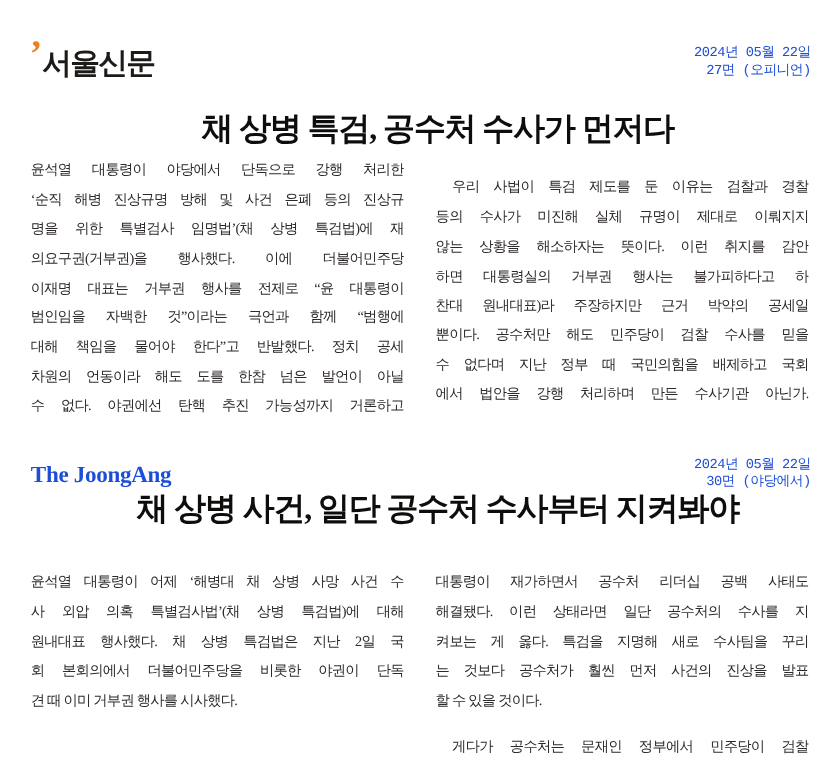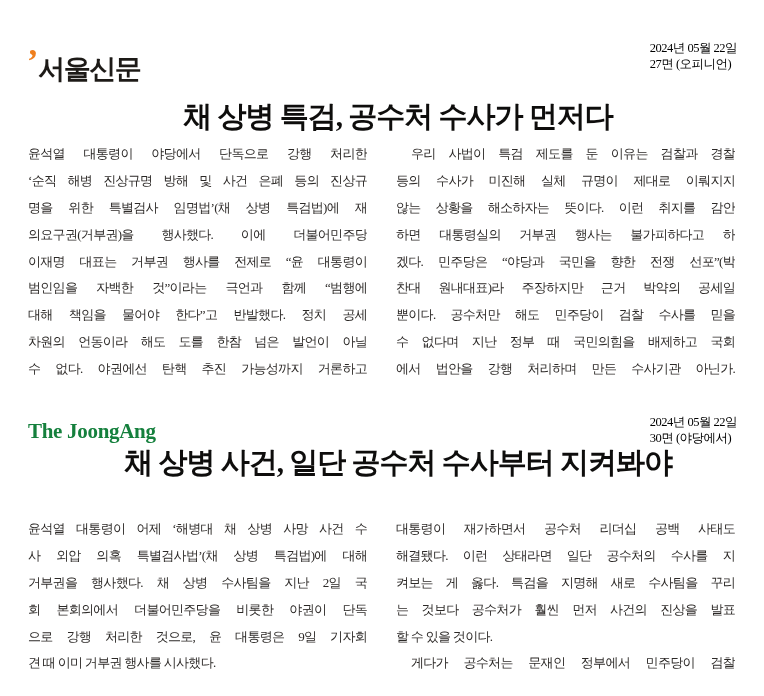--- a/index.html
+++ b/index.html
@@ -9,44 +9,44 @@
     font-family: "Liberation Serif", "DejaVu Serif", serif;
   }
   .page {
     position: relative;
     width: 764px; height: 696px;
     background: #ffffff;
     overflow: hidden;
   }
   
   .logo-seoul {
-    position: absolute; left: 27px; top: 42px;
+    position: absolute; left: 27px; top: 31px;
     font-family: "Liberation Sans", "DejaVu Sans", sans-serif;
     font-weight: bold; font-size: 27px; letter-spacing: -1.5px;
     color: #1d1a17; white-space: nowrap;
   }
   .logo-seoul .mark {
     color: #ef7f1d;
     font-family: "Liberation Serif", serif;
     font-size: 34px; font-weight: bold;
     vertical-align: 6px; margin-right: 0px; letter-spacing: 0;
   }
   .logo-joongang {
     position: absolute; left: 28px; top: 419px;
     font-family: "Liberation Serif", "DejaVu Serif", serif;
     font-weight: bold; font-size: 21px; letter-spacing: -0.3px;
-    color: #15803d; white-space: nowrap;
+    color: #1d4ed8; white-space: nowrap;
   }
   
   .dateblock {
     position: absolute; right: 27px;
-    text-align: left;
-    font-family: Liberation Serif, serif;
+    text-align: right;
+    font-family: Liberation Mono, monospace;
     font-size: 12.5px; line-height: 15.5px; letter-spacing: -0.5px;
-    color: #000000;
+    color: #1d4ed8;
   }
   #date1 { top: 41px; }
   #date2 { top: 415px; }
   
   .headline {
     position: absolute; left: 0; width: 764px; margin: 16px;
     text-align: center; white-space: nowrap;
     font-family: "Liberation Serif", "DejaVu Serif", serif;
     font-weight: bold; font-size: 29px; letter-spacing: -1px;
     color: #0e0d0c;
@@ -61,21 +61,21 @@
   #body1 { top: 141px; }
   #body2 { top: 516px; }
   .col { width: 339px; }
   .jline {
     height: 26.9px; line-height: 26.9px; overflow: hidden;
     font-size: 13px; letter-spacing: -0.7px;
     color: #2c2927;
     text-align: justify; text-align-last: justify;
   }
   .jline.endline { text-align-last: left; }
-  .jline.indent { text-indent: 15px; }
+  .jline.indent { text-indent: 15px; margin-top: 16px; }
 </style>
 </head>
 <body>
 
 <div class="page">
 
   <div class="logo-seoul">
     <span class="mark">’</span><span>서울신문</span>
   </div>
 
@@ -96,44 +96,42 @@
         <div class="jline">범인임을 자백한 것”이라는 극언과 함께 “범행에</div>
         <div class="jline">대해 책임을 물어야 한다”고 반발했다. 정치 공세</div>
         <div class="jline">차원의 언동이라 해도 도를 한참 넘은 발언이 아닐</div>
         <div class="jline">수 없다. 야권에선 탄핵 추진 가능성까지 거론하고</div>
       </div>
     <div class="col">
         <div class="jline indent">우리 사법이 특검 제도를 둔 이유는 검찰과 경찰</div>
         <div class="jline">등의 수사가 미진해 실체 규명이 제대로 이뤄지지</div>
         <div class="jline">않는 상황을 해소하자는 뜻이다. 이런 취지를 감안</div>
         <div class="jline">하면 대통령실의 거부권 행사는 불가피하다고 하</div>
-        <div class="jline">겠다. 민주당은 “야당과 국민을 향한 전쟁 선포”(박</div>
         <div class="jline">찬대 원내대표)라 주장하지만 근거 박약의 공세일</div>
         <div class="jline">뿐이다. 공수처만 해도 민주당이 검찰 수사를 믿을</div>
         <div class="jline">수 없다며 지난 정부 때 국민의힘을 배제하고 국회</div>
         <div class="jline">에서 법안을 강행 처리하며 만든 수사기관 아닌가.</div>
       </div>
   </div>
 
   <div class="logo-joongang">The JoongAng</div>
 
   <div class="dateblock" id="date2">
     <div>2024년 05월 22일</div>
     <div>30면 (야당에서)</div>
   </div>
 
   <h1 class="headline" id="headline2">채 상병 사건, 일단 공수처 수사부터 지켜봐야</h1>
 
   <div class="cols" id="body2">
     <div class="col">
         <div class="jline">윤석열 대통령이 어제 ‘해병대 채 상병 사망 사건 수</div>
         <div class="jline">사 외압 의혹 특별검사법’(채 상병 특검법)에 대해</div>
-        <div class="jline">거부권을 행사했다. 채 상병 수사팀을 지난 2일 국</div>
+        <div class="jline">원내대표 행사했다. 채 상병 특검법은 지난 2일 국</div>
         <div class="jline">회 본회의에서 더불어민주당을 비롯한 야권이 단독</div>
-        <div class="jline">으로 강행 처리한 것으로, 윤 대통령은 9일 기자회</div>
         <div class="jline endline">견 때 이미 거부권 행사를 시사했다.</div>
       </div>
     <div class="col">
         <div class="jline">대통령이 재가하면서 공수처 리더십 공백 사태도</div>
         <div class="jline">해결됐다. 이런 상태라면 일단 공수처의 수사를 지</div>
         <div class="jline">켜보는 게 옳다. 특검을 지명해 새로 수사팀을 꾸리</div>
         <div class="jline">는 것보다 공수처가 훨씬 먼저 사건의 진상을 발표</div>
         <div class="jline endline">할 수 있을 것이다.</div>
         <div class="jline indent">게다가 공수처는 문재인 정부에서 민주당이 검찰</div>
       </div>

